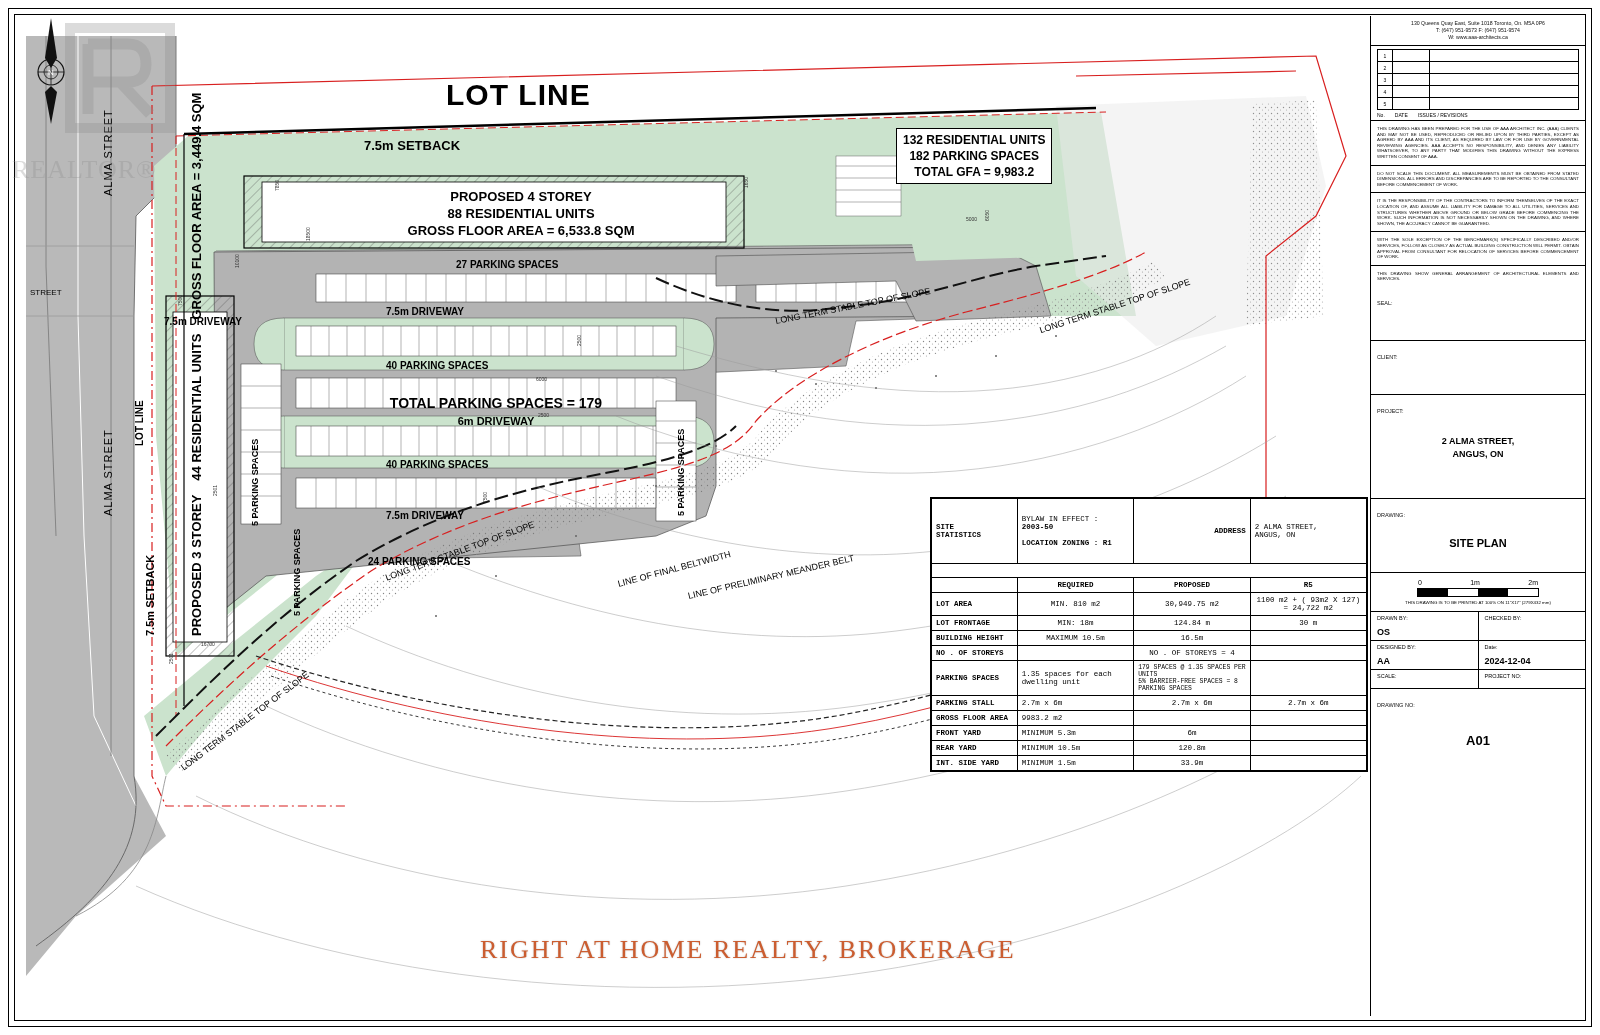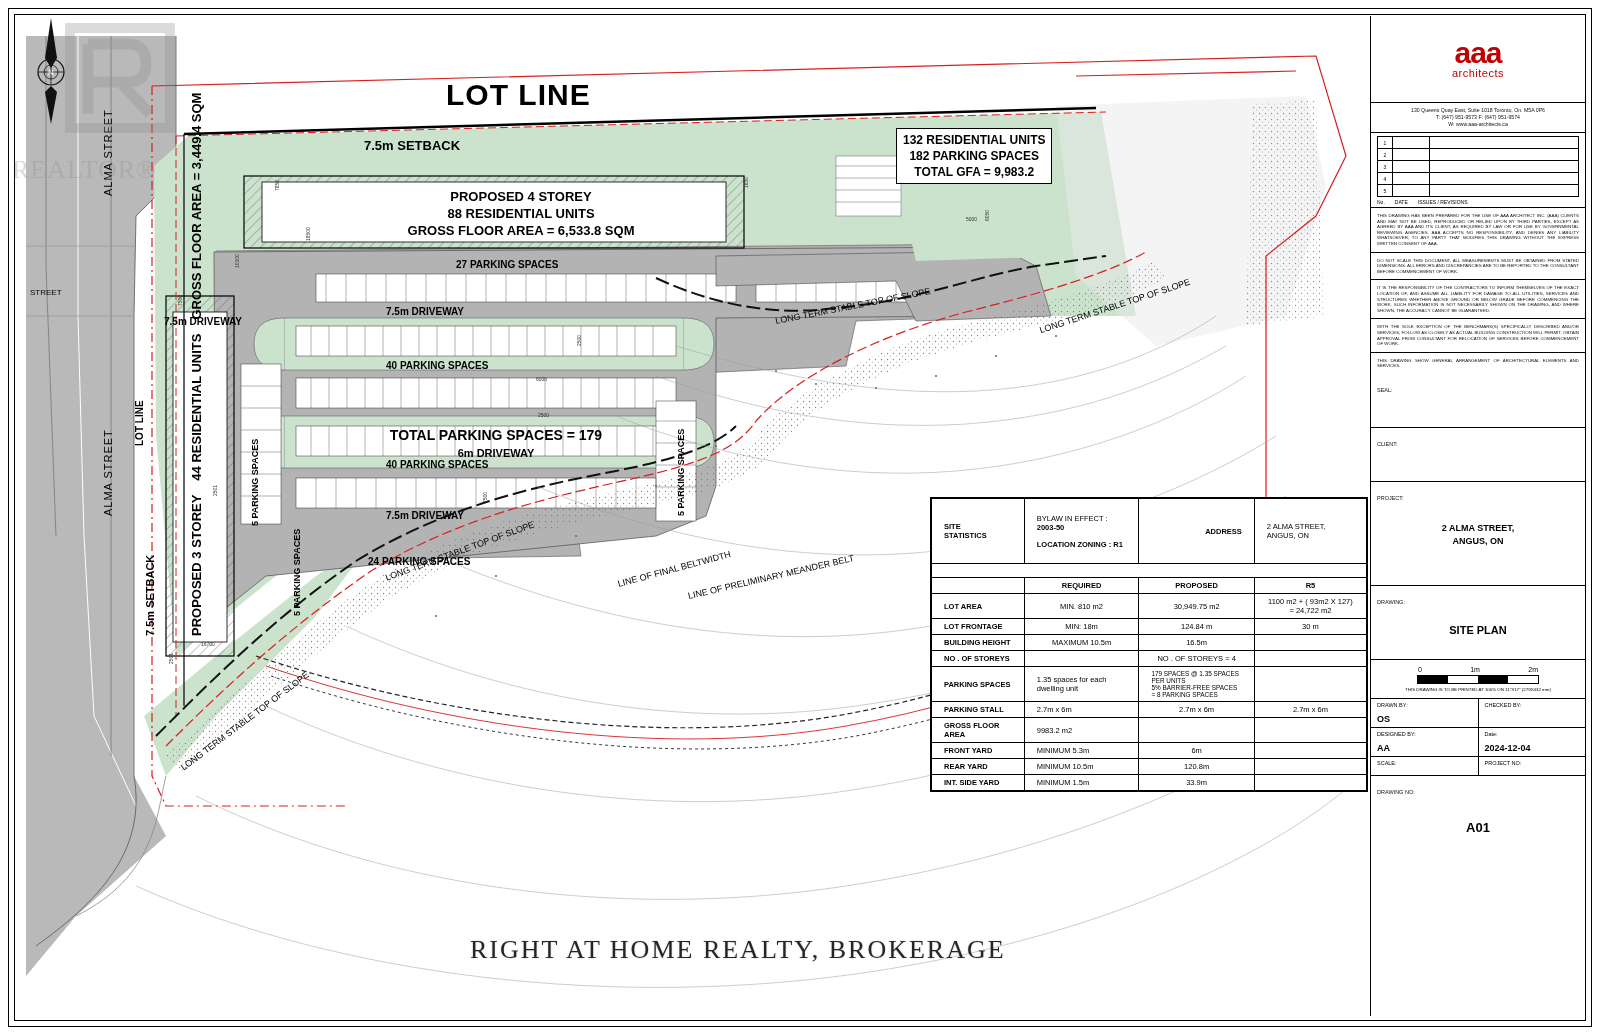--- a/index.html
+++ b/index.html
@@ -15,21 +15,21 @@
   
   .lbl{position:absolute;font-family:"Liberation Sans",sans-serif;white-space:nowrap;}
   .lbl.tiny{font-size:6px;}
   .lbl.micro{font-size:5px;color:#333;}
 
   .lotline-title{font-size:30px;font-weight:bold;letter-spacing:1px;}
   .setback-lbl{font-size:13px;font-weight:bold;}
   .bldg-lbl{font-size:13px;font-weight:bold;text-align:center;line-height:17px;}
   .unitbox{border:1px solid #000;background:#fff;padding:3px 6px;font-size:12px;font-weight:bold;line-height:16px;text-align:center;}
   .parklbl{font-size:10px;font-weight:bold;}
-  .totalbox{font-size:14px;font-weight:bold;text-align:center;line-height:18px;margin-top:32px;}
+  .totalbox{font-size:14px;font-weight:bold;text-align:center;line-height:18px;}
   .rot90{transform:rotate(-90deg);transform-origin:0 0;}
 
   
   .title-block{position:absolute;left:1370px;top:16px;width:214px;height:1000px;border-left:1px solid #000;}
   .tb-sec{border-bottom:1px solid #000;padding:4px 6px;box-sizing:border-box;}
   .logo-area{height:86px;display:flex;flex-direction:column;align-items:center;justify-content:center;border-bottom:1px solid #000;}
   .logo-aaa{font-size:30px;font-weight:bold;color:#c00000;letter-spacing:-1px;line-height:28px;}
   .logo-sub{font-size:11px;color:#c00000;letter-spacing:.5px;}
   .addr{font-size:5.2px;line-height:7px;color:#111;padding:4px 6px;border-bottom:1px solid #000;}
   .rev-table{width:100%;border-collapse:collapse;}
@@ -47,29 +47,29 @@
   .sb-note{font-size:4.4px;text-align:center;margin-top:3px;}
   .two-col{display:flex;}
   .two-col>div{flex:1;padding:3px 6px;font-size:5.5px;}
   .two-col>div:first-child{border-right:1px solid #000;}
   .val{font-size:9px;font-weight:bold;padding-top:6px;display:block;}
   .sheetno{font-size:13px;font-weight:bold;text-align:center;padding-top:22px;}
 
   
   .stats{position:absolute;left:930px;top:497px;width:436px;border:1px solid #000;border-collapse:collapse;background:#fff;}
   .stats table{border-collapse:collapse;width:100%;}
-  .stats td{border:1px solid #000;font-size:7.5px;padding:3px 12px;vertical-align:middle;}
+  .stats td{border:1px solid #000;font-size:7.5px;padding:3px 4px;vertical-align:middle;font-family:Liberation Mono, monospace;}
   .stats td.lab{font-weight:bold;width:78px;}
   .stats td.ctr{text-align:center;}
   .stats .hdr td{font-weight:bold;text-align:center;font-size:7.5px;}
   .stats .blank td{height:7px;border-left:1px solid #000;border-right:1px solid #000;}
 
   
   .wm-realtor{position:absolute;left:10px;top:18px;width:200px;height:180px;opacity:.30;}
-  .wm-text{position:absolute;left:470px;top:935px;font-size:26px;letter-spacing:2px;color:#000000;opacity:.85;font-family:"Liberation Serif",serif;text-shadow:0 0 2px rgba(0,0,0,.25);}
+  .wm-text{position:absolute;left:480px;top:935px;font-size:26px;letter-spacing:2px;color:#c2410c;opacity:.85;font-family:"Liberation Serif",serif;text-shadow:0 0 2px rgba(0,0,0,.25);}
 
   .compass{position:absolute;left:664px;top:700px;width:70px;height:110px;}
 </style>
 </head>
 <body>
 
 <div class="sheet">
   <div class="border-outer"></div>
   <div class="border-inner"></div>
 
@@ -484,24 +484,20 @@
         <td class="lab">INT. SIDE YARD</td>
         <td>MINIMUM 1.5m</td>
         <td class="ctr">33.9m</td>
         <td class="ctr"></td>
       </tr>
     </tbody>
       </table>
   </div>
 
   <div class="title-block">
-    <div class="logo-area">
-      <div class="logo-aaa">aaa</div>
-      <div class="logo-sub">architects</div>
-    </div>
     <div class="addr" style="white-space:pre-line;text-align:center;">130 Queens Quay East, Suite 1018 Toronto, On. M5A 0P6
 T: (647) 951-9573   F: (647) 951-9574
 W: www.aaa-architects.ca</div>
 
     <div class="tb-sec" style="padding:3px 6px 2px;">
       <table class="rev-table">
         <tbody>
             <tr>
               <td style="width:12px;text-align:center;">1</td>
               <td style="width:34px;"></td>

